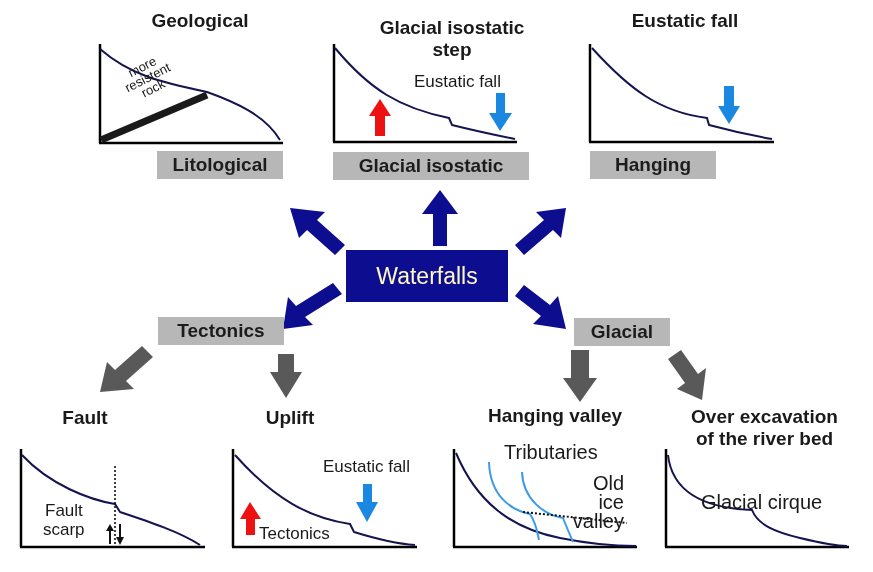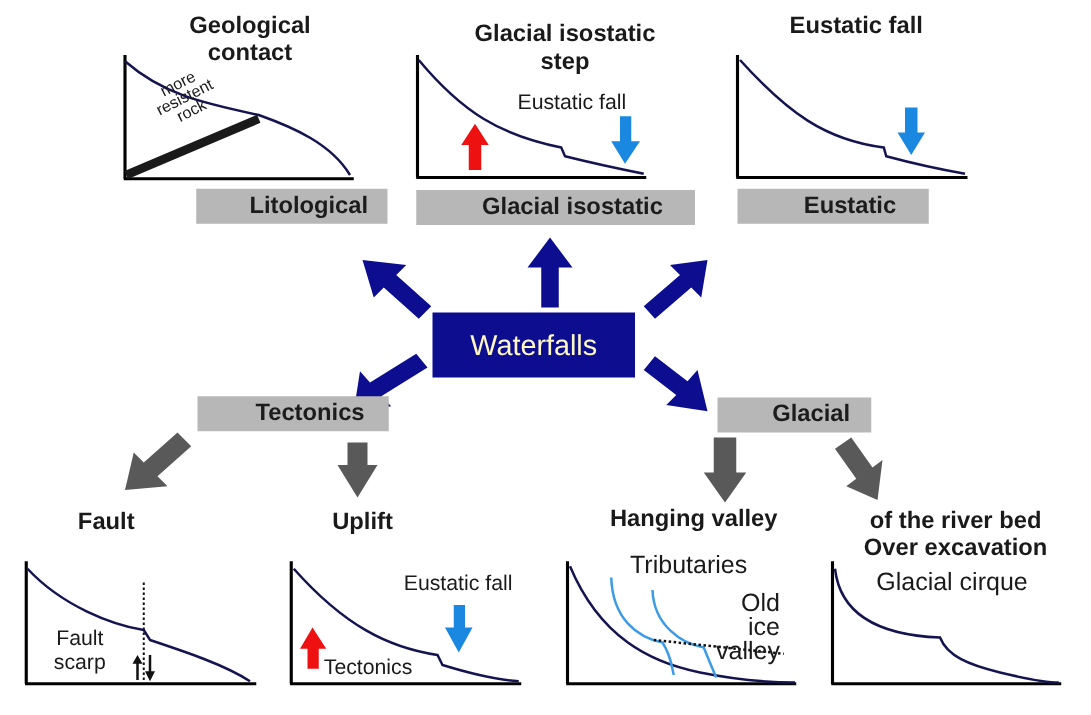--- a/index.html
+++ b/index.html
@@ -1,18 +1,18 @@
 <!DOCTYPE html>
 <html><head>
 <meta charset="utf-8">
 <style>
   html, body { margin:0; padding:0; background:#ffffff; }
   body { width:873px; height:572px; position:relative; overflow:hidden; font-family:"Liberation Sans", sans-serif; color:#1a1a1a; }
   .title { position:absolute; font-size:19px; text-align:center; line-height:22px; color:#1a1a1a;font-weight:bold; }
-  .cat { position:absolute; background:#b7b7b7; font-weight:bold; font-size:19px; text-align:center; color:#1c1c1c; line-height:28px; height:28px;padding-left:27px; }
+  .cat { position:absolute; background:#b7b7b7; font-weight:bold; font-size:19px; text-align:center; color:#1c1c1c; line-height:28px; height:28px; }
   .center-box { position:absolute; left:346px; top:250px; width:162px; height:52px; background:#0d0d8f; color:#fef9c3; font-size:23px; text-align:center; line-height:52px; }
   svg.layer { position:absolute; left:0; top:0; width:873px; height:572px; }
   .lbl { position:absolute; font-size:20px; color:#1a1a1a; line-height:19px; }
 </style>
 </head>
 <body>
 
 <svg class="layer" viewBox="0 0 873 572">
   <defs></defs>
 
@@ -113,55 +113,54 @@
 
   <g>
     <line x1="666" y1="449" x2="666" y2="547" stroke="#000" stroke-width="2.5"></line>
     <line x1="665" y1="547" x2="849" y2="547" stroke="#000" stroke-width="2.5"></line>
     <path d="M668 455 C672 490 700 508 752 510 C758 525 775 532 800 538 C825 544 840 546 847 546" fill="none" stroke="#141450" stroke-width="2"></path>
   </g>
 </svg>
 
 <div class="title" style="left:100px; top:10px; width:200px;">
   <div>Geological</div>
-  <div>contact</div>
 </div>
 <div class="title" style="left:362px; top:17px; width:180px;">
   <div>Glacial isostatic</div>
   <div>step</div>
 </div>
 <div class="lbl" style="left:414px; top:72px; font-size:17px;">Eustatic fall</div>
 <div class="title" style="left:610px; top:10px; width:150px;">Eustatic fall</div>
 
 <div style="position:absolute; left:104px; top:80px; width:80px; transform:rotate(-27deg); transform-origin:left top; font-size:13px; line-height:12px; text-align:center;">
   <div>more</div>
   <div>resistent</div>
   <div>rock</div>
 </div>
 
 <div class="cat" style="left:157px; top:151px; width:126px;">Litological</div>
 <div class="cat" style="left:333px; top:152px; width:196px;">Glacial isostatic</div>
-<div class="cat" style="left:590px; top:151px; width:126px;">Eustatic</div>
+<div class="cat" style="left:590px; top:151px; width:126px;">Hanging</div>
 <div class="cat" style="left:158px; top:317px; width:126px;">Tectonics</div>
 <div class="cat" style="left:574px; top:318px; width:96px;">Glacial</div>
 
 <div class="center-box">Waterfalls</div>
 
 <div class="title" style="left:45px; top:407px; width:80px;">Fault</div>
 <div class="title" style="left:250px; top:407px; width:80px;">Uplift</div>
 <div class="title" style="left:470px; top:405px; width:170px;">Hanging valley</div>
 <div class="title" style="left:662px; top:406px; width:205px;">
+  <div>Over excavation</div>
   <div>of the river bed</div>
-  <div>Over excavation</div>
 </div>
 
 <div class="lbl" style="left:43px; top:501px; font-size:17px;">
   <div style="padding-left:2px;">Fault</div>
   <div>scarp</div>
 </div>
 <div class="lbl" style="left:323px; top:457px; font-size:17px;">Eustatic fall</div>
 <div class="lbl" style="left:259px; top:524px; font-size:17px;">Tectonics</div>
 <div class="lbl" style="left:504px; top:443px;">Tributaries</div>
 <div class="lbl" style="left:562px; top:474px; text-align:right; width:62px;">
   <div>Old ice</div>
   <div>valley</div>
 </div>
-<div class="lbl" style="left:701px; top:457px;text-align:center;">Glacial cirque</div>
+<div class="lbl" style="left:701px; top:493px;text-align:center;">Glacial cirque</div>
 
 </body></html>

